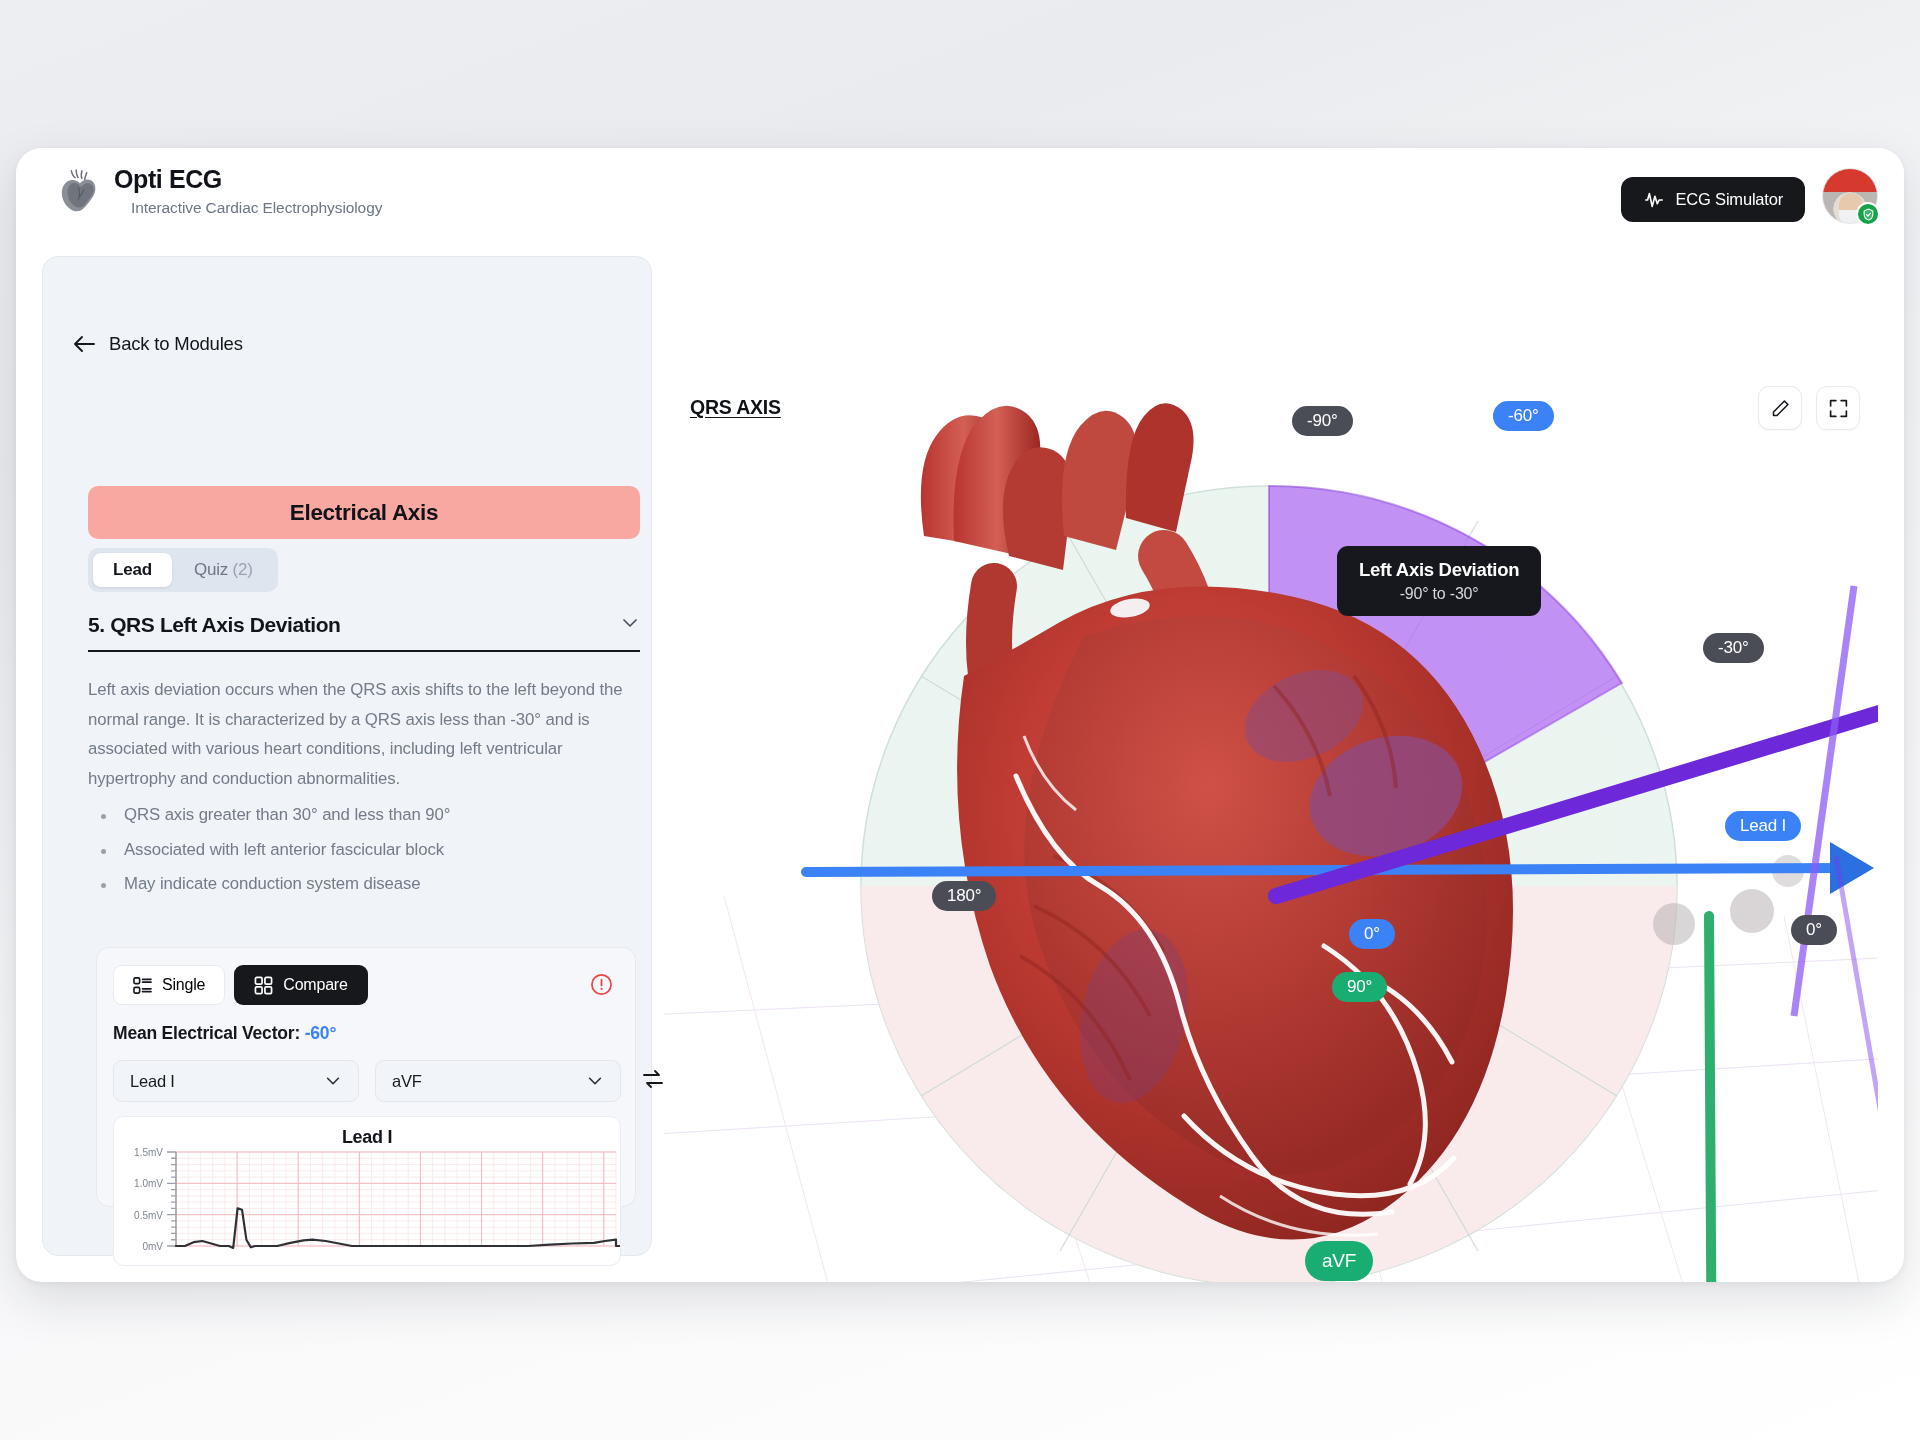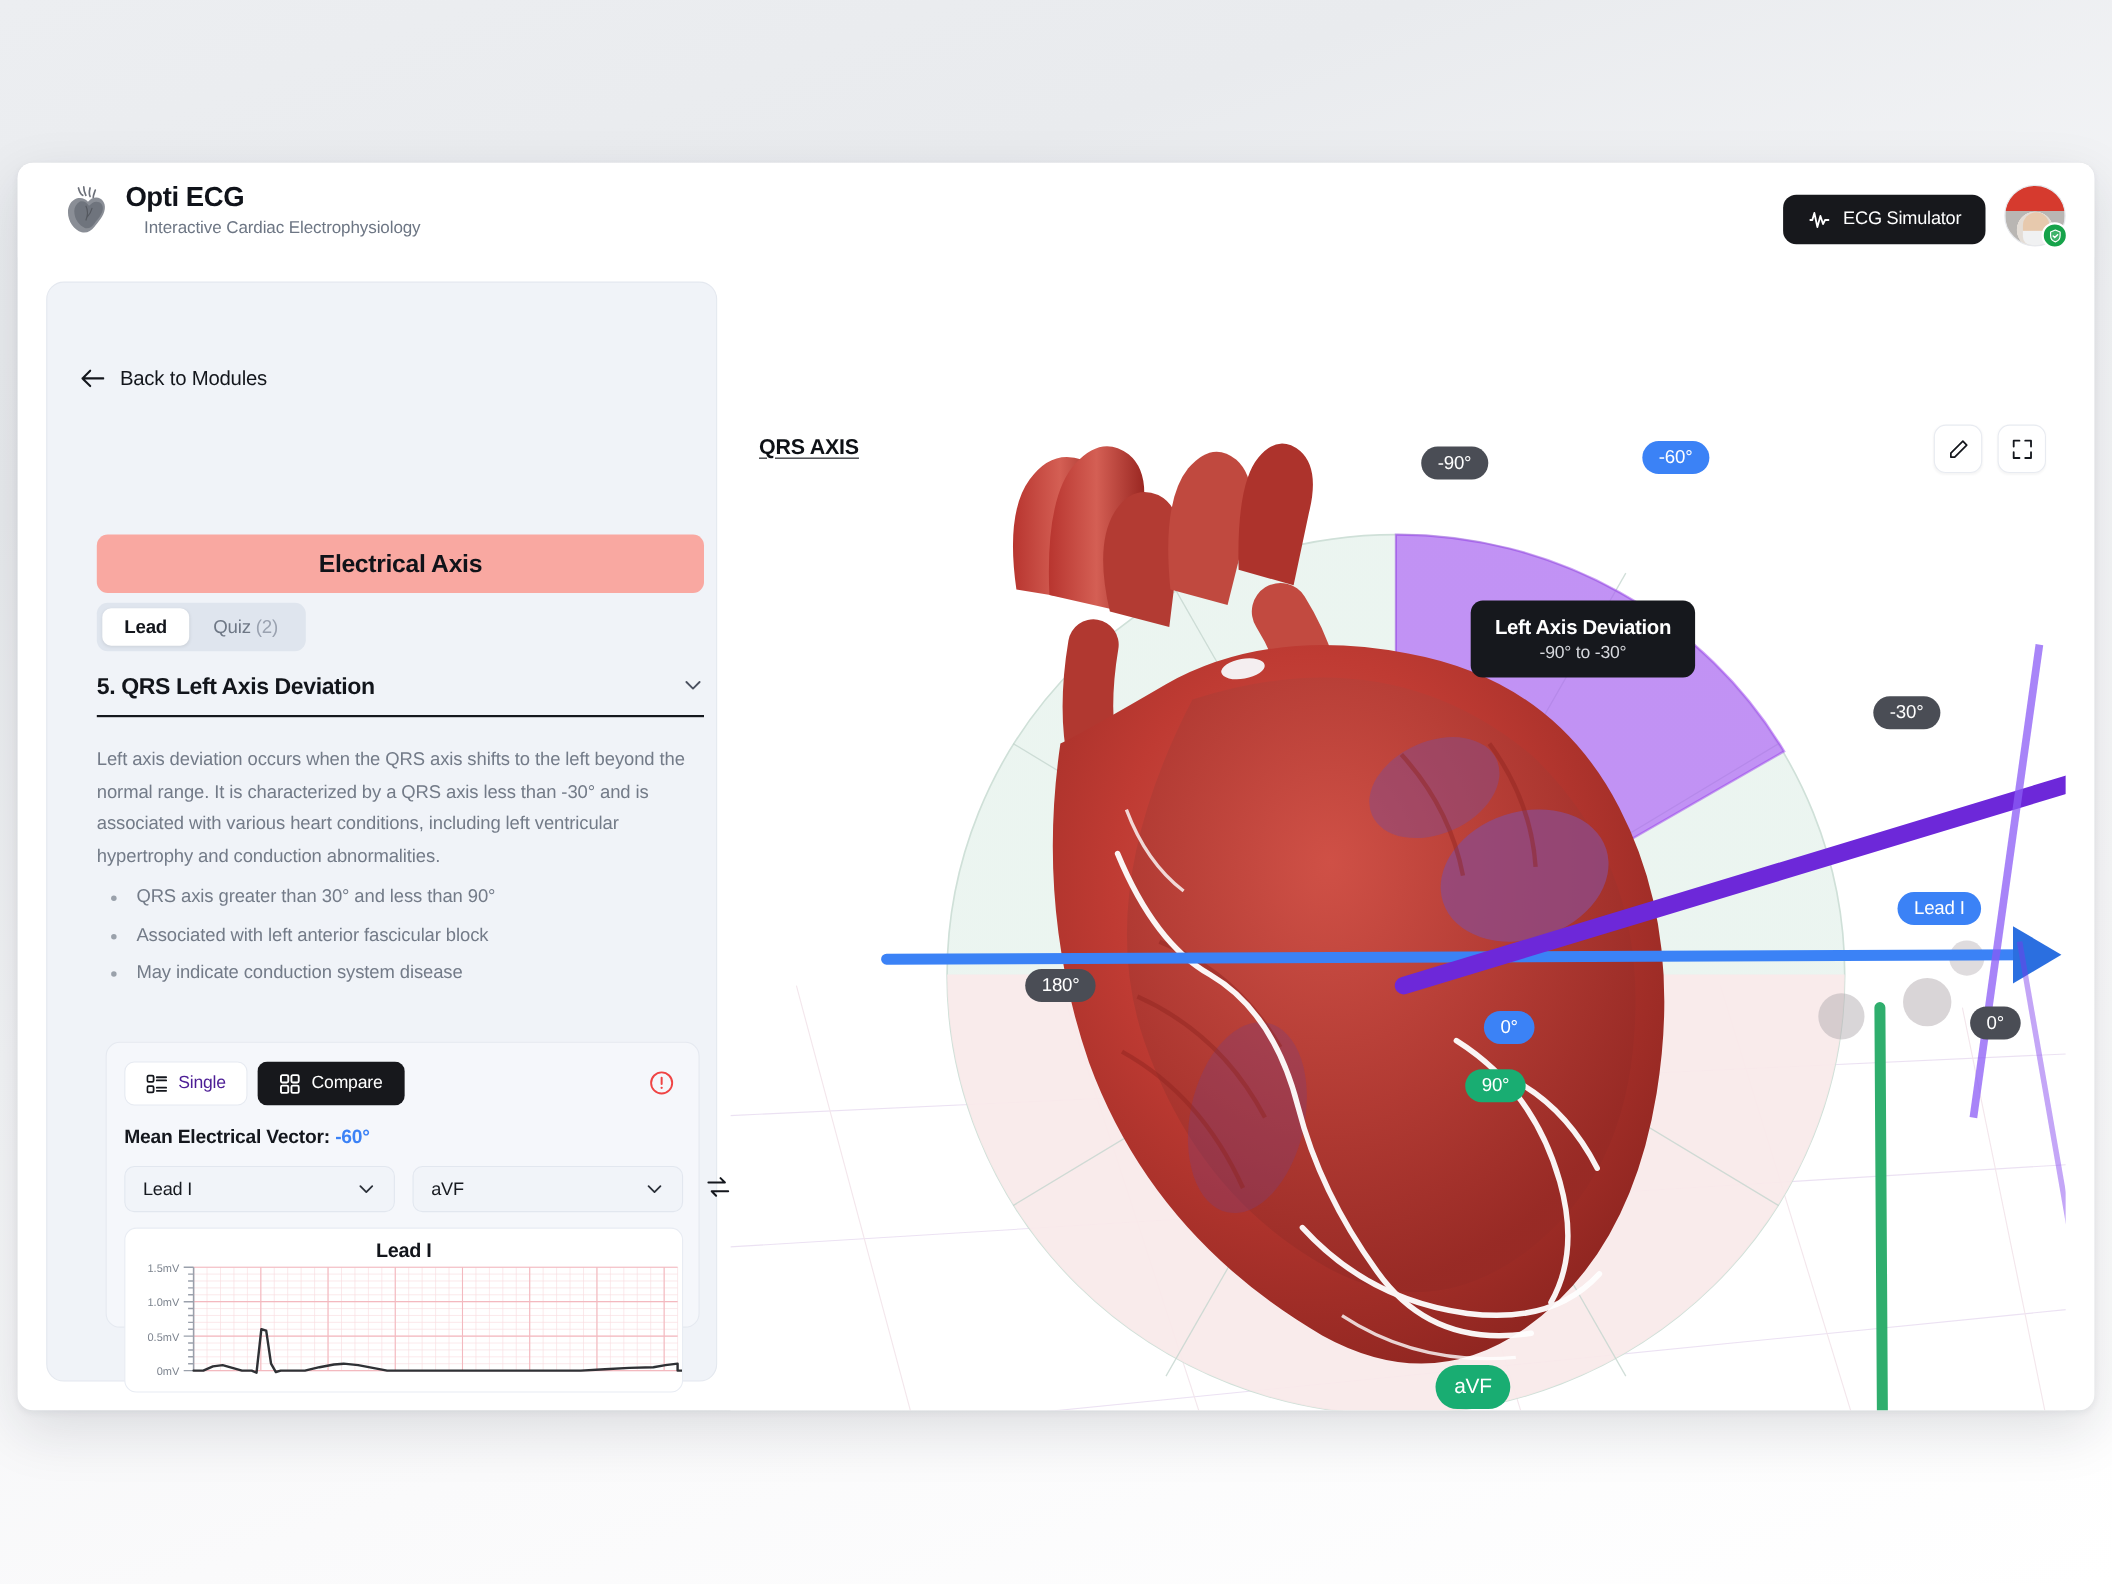--- a/index.html
+++ b/index.html
@@ -12,21 +12,21 @@
   #root {
     position: relative; width: 1920px; height: 1440px;
     background: linear-gradient(160deg,#eceef1 0%,#e9ebee 22%,#f4f5f7 45%,#fafafb 70%,#ffffff 100%);
   }
 
   
   .app-window {
     position: absolute; left: 16px; top: 148px;
     width: 1888px; height: 1134px;
     background: #ffffff;
-    border-radius: 14px;
+    border-radius: 26px;
     box-shadow: 0 18px 50px rgba(22,28,45,.13), 0 2px 6px rgba(22,28,45,.06);
     overflow: hidden;
   }
 
   
   .header {
     position: absolute; left: 0; top: 0; width: 1888px; height: 86px;
     background: #fff;
   }
   .brand { position: absolute; left: 42px; top: 16px; display: flex; gap: 14px; align-items: flex-start; }
@@ -118,21 +118,21 @@
     background: #f5f7fb; border: 1px solid #e5e9f0; border-radius: 13px;
   }
   .seg {
     position: absolute; left: 16px; top: 17px; display: flex; gap: 9px;
   }
   .seg-btn {
     display: flex; align-items: center; gap: 10px;
     height: 40px; padding: 0 19px; border-radius: 9px;
     font-size: 16px; letter-spacing: -.2px; cursor: pointer; border: 1px solid transparent;
   }
-  .seg-btn.inactive { background: #fff; color: #4c1d95; border-color: #e6eaf1; text-align: center; }
+  .seg-btn.inactive { background: #fff; color: #000000; border-color: #e6eaf1; text-align: center; }
   .seg-btn.active { background: #17181c; color: #fff; }
   .alert-icon { position: absolute; right: 22px; top: 25px; cursor: pointer; }
 
   .mev { position: absolute; left: 16px; top: 75px; font-size: 17.5px; font-weight: 600; color: #14171d; letter-spacing: -.2px; }
   .mev .val { color: #3b82f6; }
 
   .selects { position: absolute; left: 16px; top: 112px; display: flex; align-items: center; gap: 16px; }
   .select {
     width: 246px; height: 42px; background: #f1f4f9; border: 1px solid #e2e7ef;
     border-radius: 9px; display: flex; align-items: center; justify-content: space-between;

